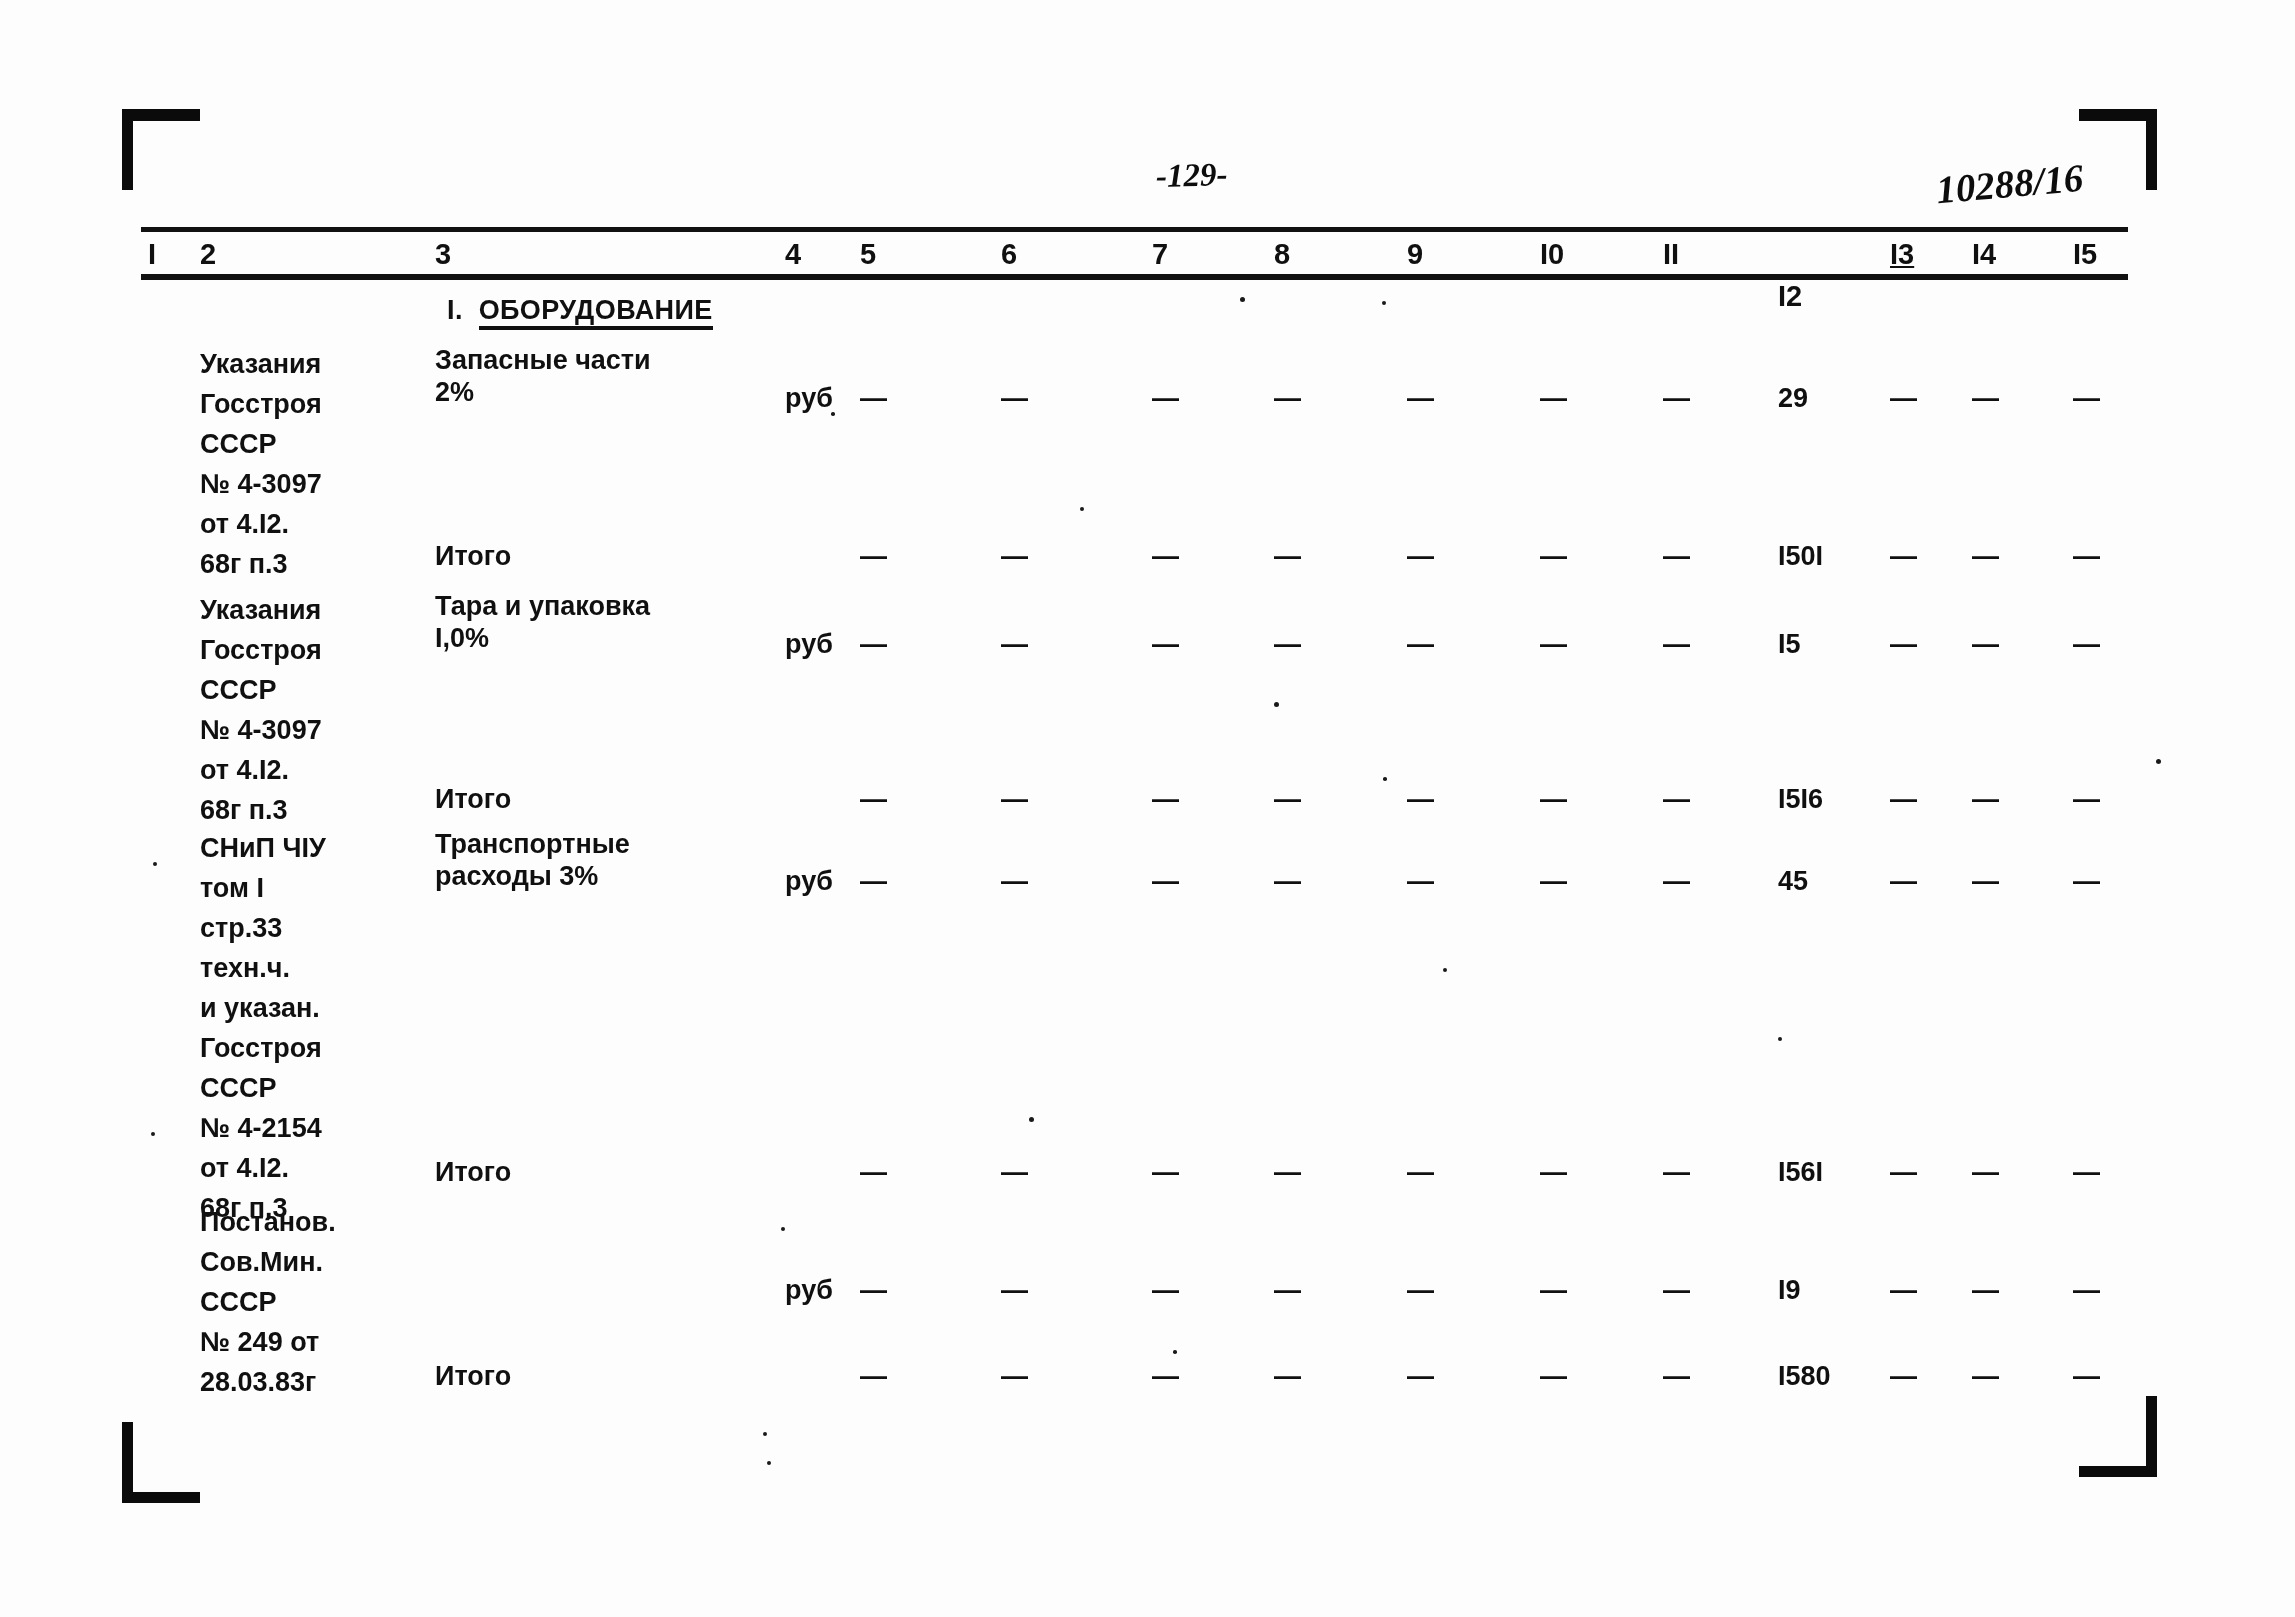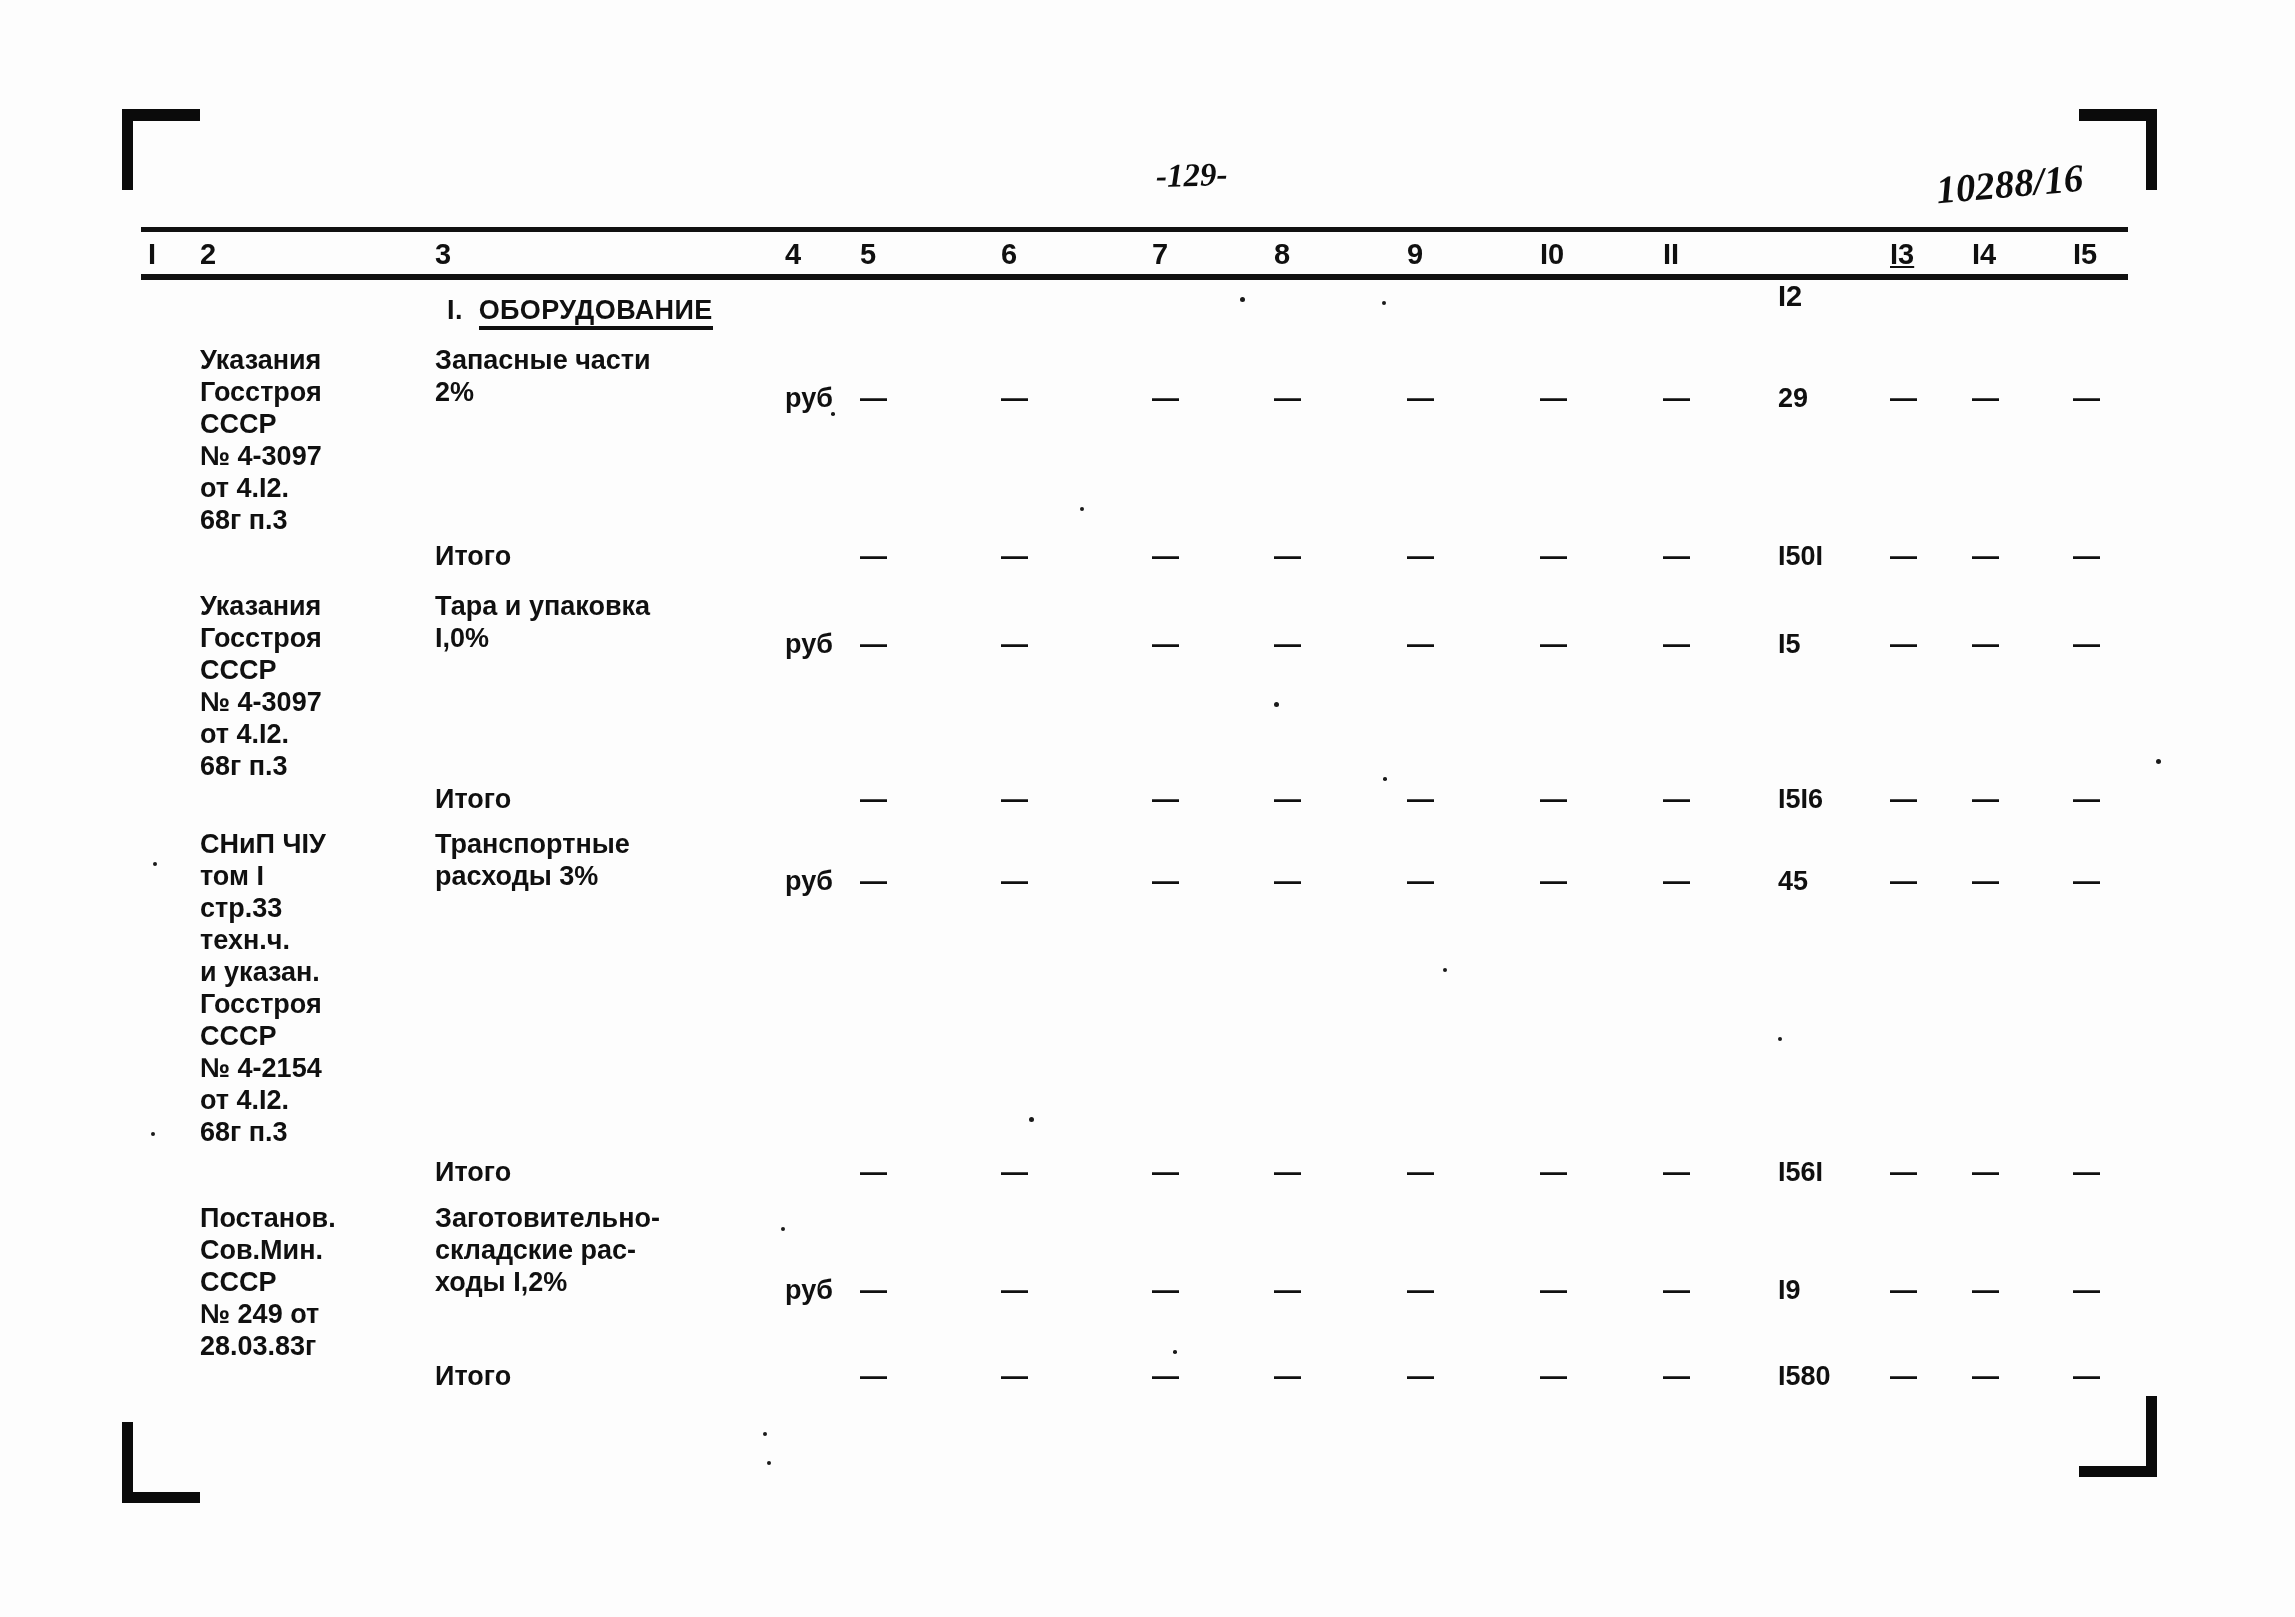--- a/index.html
+++ b/index.html
@@ -134,21 +134,21 @@
   .cell.section-title .u {
     border-bottom: 4.3px solid #101010;
     padding-bottom: 0.7px;
   }
   .cell.dash {
     font-size: 27px;
     font-weight: bold;
   }
   .cell.num { font-size: 27px; }
   .cell.unit { font-size: 27px; }
-  .cell.ref  { font-size: 27px; line-height: 32px; }
+  .cell.ref  { font-size: 27px; line-height: 40px; }
   .cell.desc { font-size: 27px; line-height: 32px; }
   .cell.total { font-size: 27px; }
 
   
   .speck {
     position: absolute;
     background: #1a1a1a;
     border-radius: 50%;
   }
 </style>
@@ -285,23 +285,20 @@
       <div class="cell dash" style="left: 1663px; top: 1156px;">—</div>
       <div class="cell num" style="left: 1778px; top: 1156px;">I56I</div>
       <div class="cell dash" style="left: 1890px; top: 1156px;">—</div>
       <div class="cell dash" style="left: 1972px; top: 1156px;">—</div>
       <div class="cell dash" style="left: 2073px; top: 1156px;">—</div>
       <div class="cell ref" style="left: 200px; top: 1202px;">Постанов.
 Сов.Мин.
 СССР
 № 249 от
 28.03.83г</div>
-      <div class="cell desc" style="left: 435px; top: 1202px;">Заготовительно-
-складские рас-
-ходы I,2%</div>
       <div class="cell unit" style="left: 785px; top: 1274px;">руб</div>
       <div class="cell dash" style="left: 860px; top: 1274px;">—</div>
       <div class="cell dash" style="left: 1001px; top: 1274px;">—</div>
       <div class="cell dash" style="left: 1152px; top: 1274px;">—</div>
       <div class="cell dash" style="left: 1274px; top: 1274px;">—</div>
       <div class="cell dash" style="left: 1407px; top: 1274px;">—</div>
       <div class="cell dash" style="left: 1540px; top: 1274px;">—</div>
       <div class="cell dash" style="left: 1663px; top: 1274px;">—</div>
       <div class="cell num" style="left: 1778px; top: 1274px;">I9</div>
       <div class="cell dash" style="left: 1890px; top: 1274px;">—</div>

